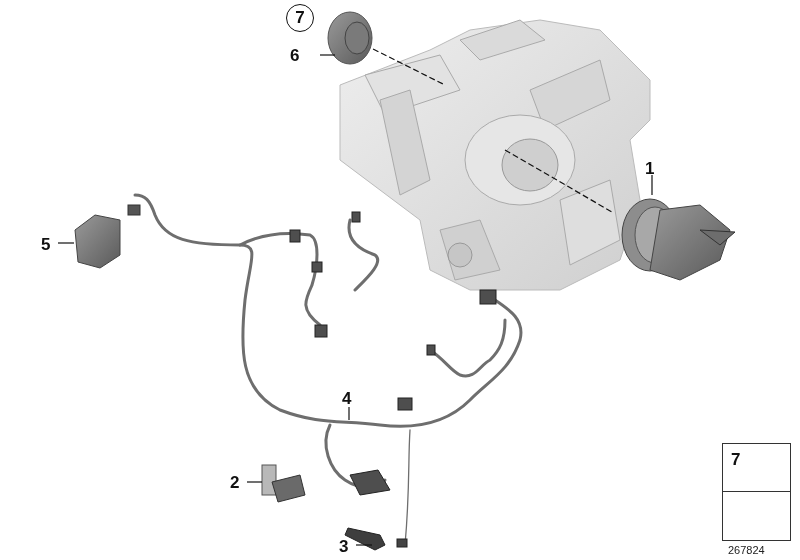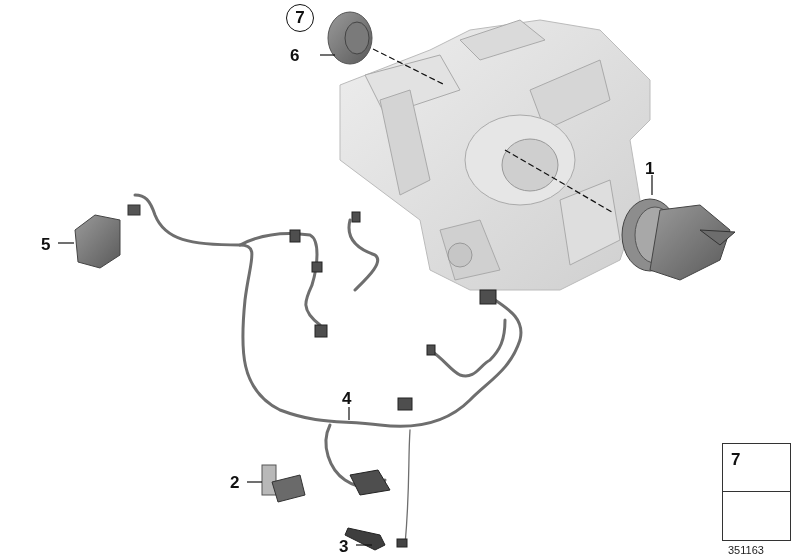--- a/index.html
+++ b/index.html
@@ -121,14 +121,14 @@
   <div class="callout" style="left:342px; top:390px;">4</div>
   <div class="callout" style="left:230px; top:474px;">2</div>
   <div class="callout" style="left:339px; top:538px;">3</div>
 
   <div class="inset">
     <div class="inset-top">
       <span class="inset-num">7</span>
     </div>
   </div>
 
-  <div class="doc-id">351163</div>
+  <div class="doc-id">267824</div>
 </div>
 
 </body></html>

